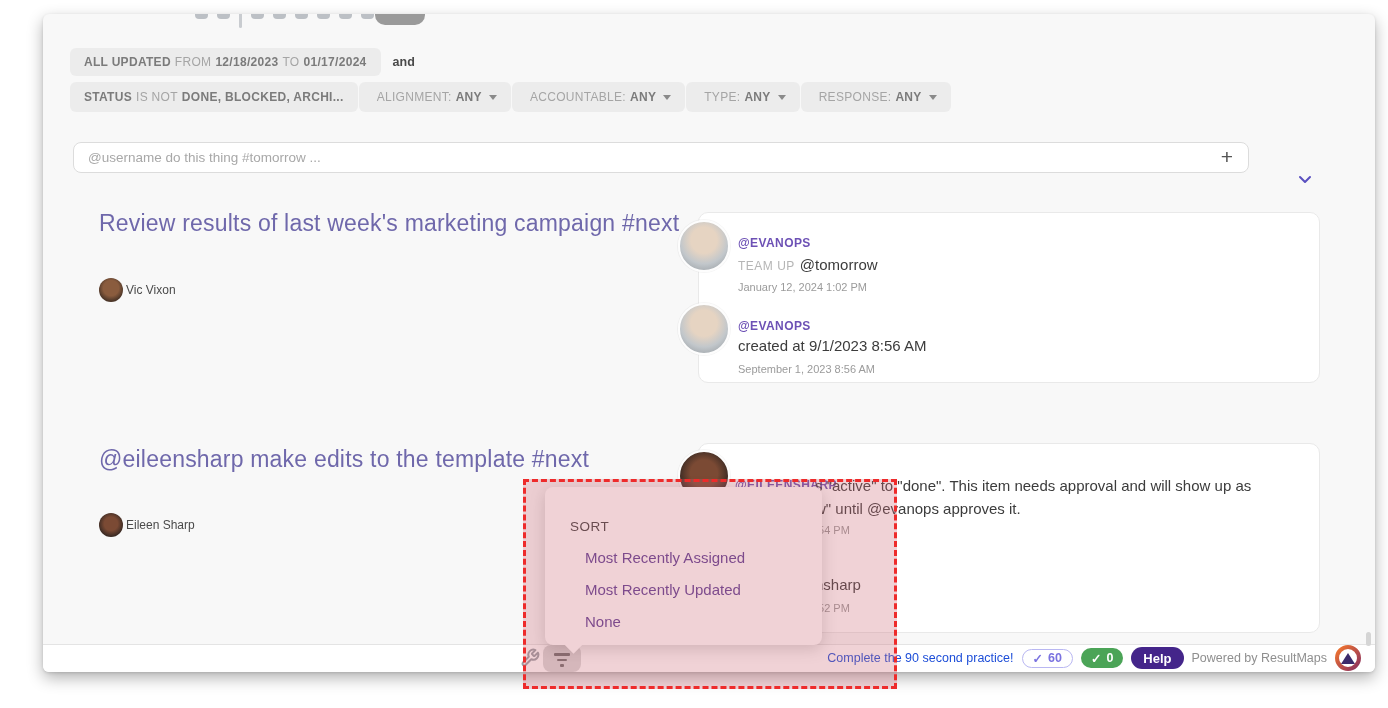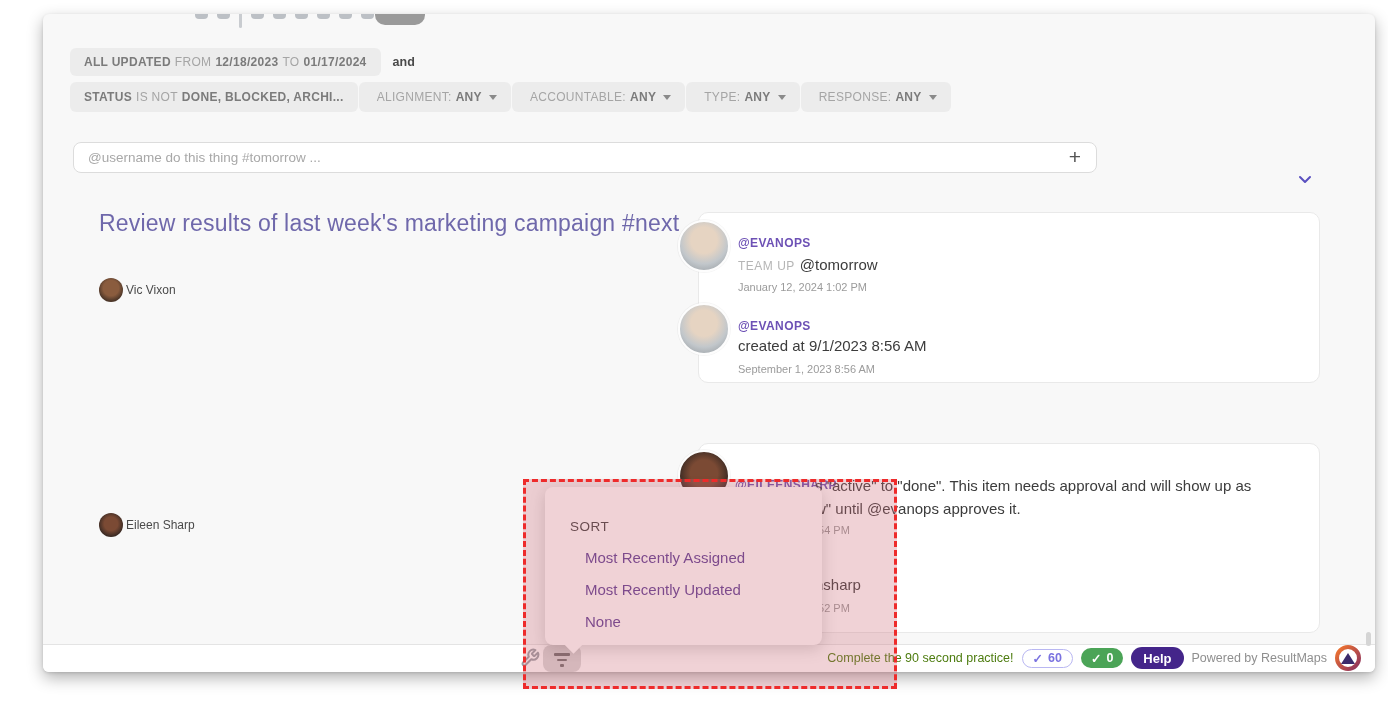--- a/index.html
+++ b/index.html
@@ -23,21 +23,21 @@
   .pill .n { font-weight:400; color:#a5a5a5; margin:0 4px; }
   .pill .v { font-weight:700; color:#7b7b7b; }
   .caret { display:inline-block; width:0; height:0; border-left:4px solid transparent;
            border-right:4px solid transparent; border-top:5px solid #8a8a8a; margin-left:7px; }
   .row1 { position:absolute; left:27px; top:34px; display:flex; align-items:center; }
   .and-label { margin-left:12px; font-size:12.5px; font-weight:700; color:#4a4a4a; }
   .row2 { position:absolute; left:27px; top:68px; display:flex; gap:1px; align-items:center; }
   .row2 .pill { height:30px; }
 
   
-  .composer { position:absolute; left:30px; top:128px; width:1024px; height:31px; }
+  .composer { position:absolute; left:30px; top:128px; width:1176px; height:31px; }
   .composer input { width:100%; height:100%; border:1px solid #dcdcdc; border-radius:8px;
                     background:#fff; padding:0 40px 0 14px; font-size:13.5px; color:#444;
                     font-family:inherit; outline:none; }
   .composer input::placeholder { color:#a8a8a8; }
   .plus-btn { position:absolute; right:10px; top:3px; width:24px; height:24px; border:none;
               background:transparent; font-size:21px; color:#555; cursor:pointer; line-height:24px; }
   .chevron-btn { position:absolute; left:1254px; top:158px; width:16px; height:12px;
                  background:transparent; border:none; cursor:pointer; }
 
   
@@ -70,21 +70,21 @@
   
   .footer { position:absolute; left:0; bottom:0; width:100%; height:28px; background:#fff;
             border-top:1px solid #e4e4e4; }
   .wrench-btn { position:absolute; left:475px; top:633px; width:24px; height:24px; border:none;
                 background:transparent; cursor:pointer; z-index:5; }
   .filterbar-btn { position:absolute; left:500px; top:631px; width:38px; height:27px;
                    background:#d9d9d9; border:none; border-radius:8px; cursor:pointer; z-index:5; }
   .filterbar-btn .ln { display:block; margin:3px auto 0; background:#6f6f6f; border-radius:1px; }
   .footer-right { position:absolute; right:14px; top:630px; height:28px; display:flex;
                   align-items:center; gap:8px; z-index:5; }
-  .practice { font-size:12.5px; color:#4d7c0f; }
+  .practice { font-size:12.5px; color:#1d4ed8; }
   .badge-outline { display:inline-flex; align-items:center; gap:5px; border:1.5px solid #b9b7f2;
                    color:#7a72e0; border-radius:999px; padding:1px 10px; font-size:12.5px;
                    font-weight:700; background:#fff; cursor:pointer; }
   .badge-green { display:inline-flex; align-items:center; gap:5px; background:#4ba457; color:#fff;
                  border-radius:999px; padding:2.5px 10px; font-size:12.5px; font-weight:700;
                  border:none; cursor:pointer; }
   .help-btn { background:#44258a; color:#fff; border:none; border-radius:999px; padding:3.5px 12px;
               font-size:13px; font-weight:700; cursor:pointer; }
   .powered { font-size:12.5px; color:#8f8f8f; }
 
@@ -178,20 +178,21 @@
     <div class="frag act-user" style="left:695px; top:222px;">@EVANOPS</div>
     <div class="frag" style="left:695px; top:242px;">
       <span class="act-prefix">TEAM UP</span><span class="act-line">@tomorrow</span>
     </div>
     <div class="frag act-time" style="left:695px; top:267px;">January 12, 2024 1:02 PM</div>
 
     <div class="frag act-user" style="left:695px; top:305px;">@EVANOPS</div>
     <div class="frag act-line" style="left:695px; top:323px;">created at 9/1/2023 8:56 AM</div>
     <div class="frag act-time" style="left:695px; top:349px;">September 1, 2023 8:56 AM</div>
 
+    <div class="task-title" style="left:56px; top:432px;">@eileensharp make edits to the template #next</div>
     <div class="assignee" style="left:56px; top:499px;">
       <span class="av-sm av-eileen"></span>
       <span class="nm">Eileen Sharp</span>
     </div>
 
     <div class="card" style="left:655px; top:429px; width:622px; height:190px;"></div>
     <span class="av-lg av-eileen" style="left:635px; top:436px;"></span>
 
     <div class="frag act-user" style="left:692px; top:464px;">@EILEENSHARP</div>
     <div class="frag act-line" style="left:772px; top:463px;">s "active" to "done". This item needs approval and will show up as</div>

